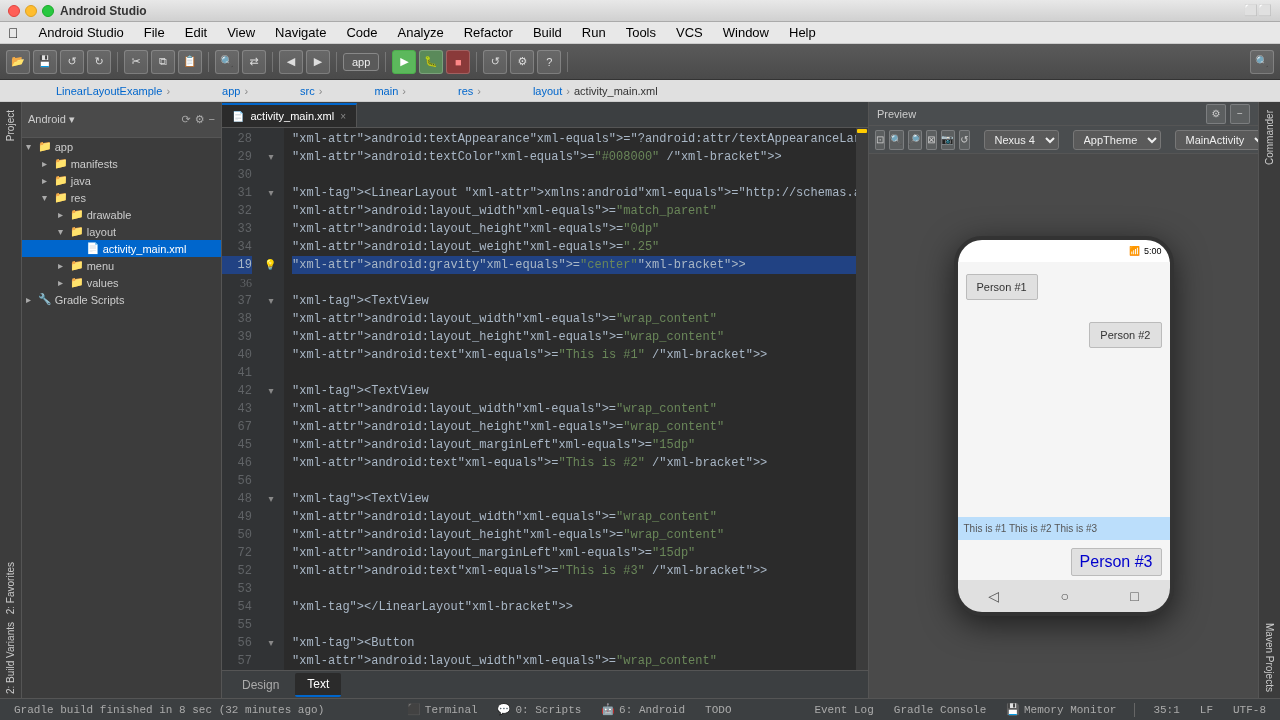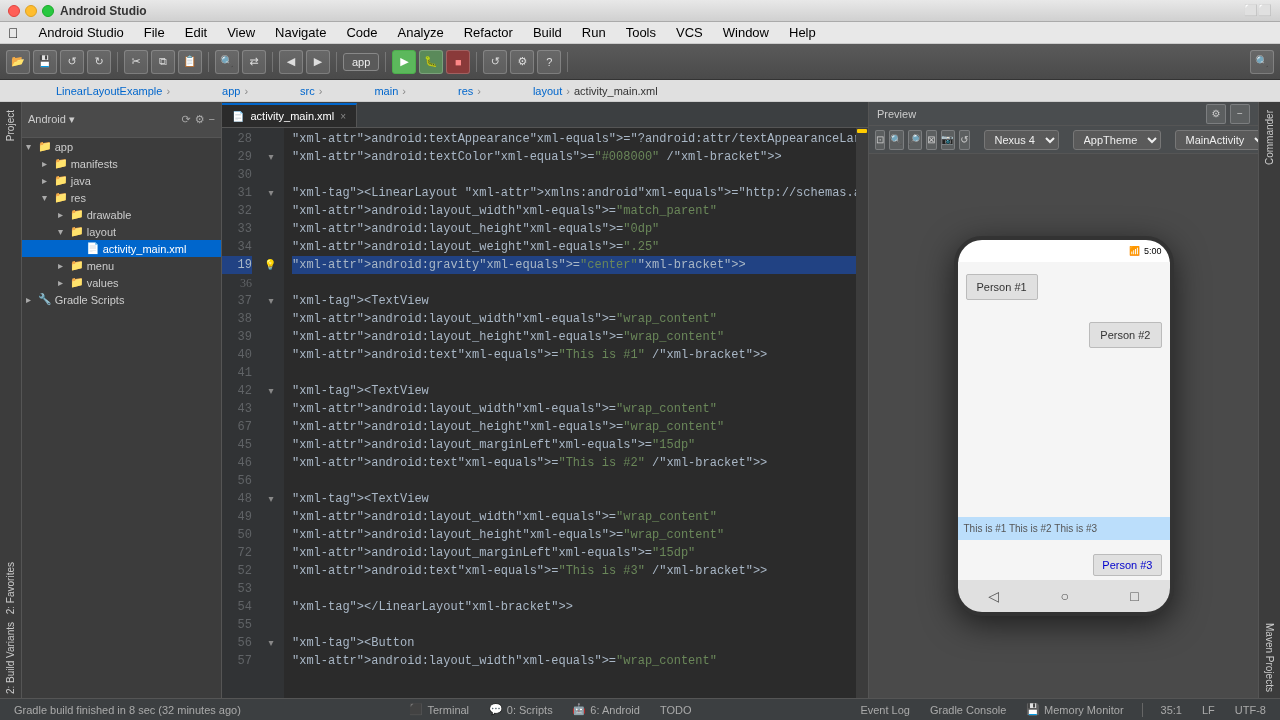--- a/index.html
+++ b/index.html
@@ -337,21 +337,21 @@
       color: #555;
       align-items: center;
     }
     .person3-btn {
       position: absolute;
       bottom: 4px;
       right: 8px;
       background: #e0e0e0;
       border: 1px solid #bbb;
       padding: 4px 8px;
-      font-size: 11px;
+      font-size: 16px;
       color: #0000cc;
       border-radius: 2px;
     }
 
     
     .commander-panel {
       width: 22px;
       background: #3c3c3c;
       display: flex;
       flex-direction: column;
@@ -378,20 +378,21 @@
       color: #aaa;
       border-top: 1px solid #555;
       gap: 8px;
     }
     .status-item {
       display: flex;
       align-items: center;
       gap: 4px;
       padding: 0 6px;
       cursor: pointer;
+      font-family: Liberation Mono, monospace;
     }
 
     
     ::-webkit-scrollbar { width: 6px; height: 6px; }
     ::-webkit-scrollbar-track { background: #2b2b2b; }
     ::-webkit-scrollbar-thumb { background: #555; border-radius: 3px; }
 
     
     .maven-label {
       writing-mode: vertical-rl;
@@ -707,20 +708,24 @@
           <div style="height: 18px; min-height: 4px;"></div>
           <div style="height: 18px; min-height: 4px;"></div>
           <div style="height: 18px; min-height: 4px;"></div>
           <div style="height: 18px; min-height: 4px;"></div>
           <div style="height: 18px; min-height: 4px;"></div>
           <div style="height: 18px; min-height: 4px;"></div>
           <div style="height: 18px; min-height: 4px;"></div>
         </div>
     </div>
 
+    <div class="bottom-tabs">
+      <div class="bottom-tab">Design</div>
+      <div class="bottom-tab active">Text</div>
+    </div>
   </div>
 
   <div class="preview-panel">
     <div class="preview-header">
       <span class="preview-title">Preview</span>
       <div class="preview-header-icons">
         <span class="preview-btn">⚙</span>
         <span class="preview-btn">−</span>
       </div>
     </div>

